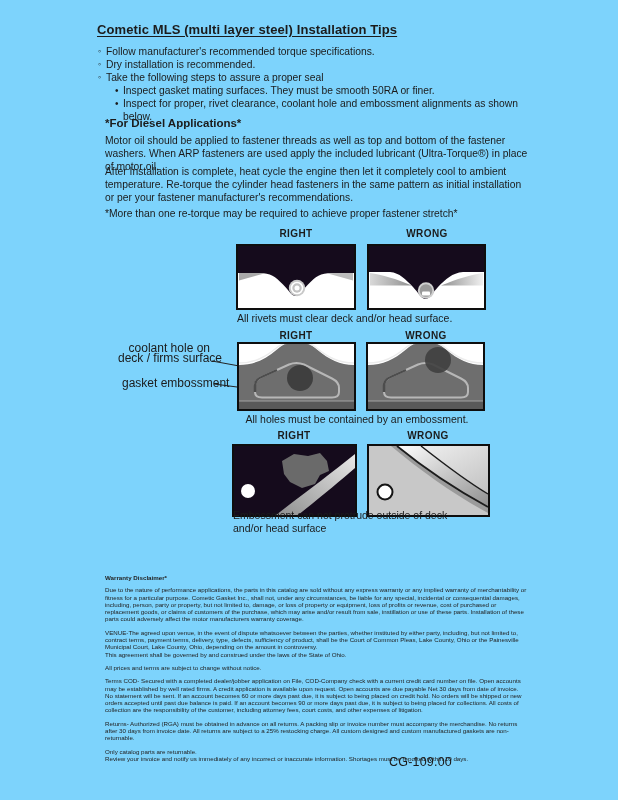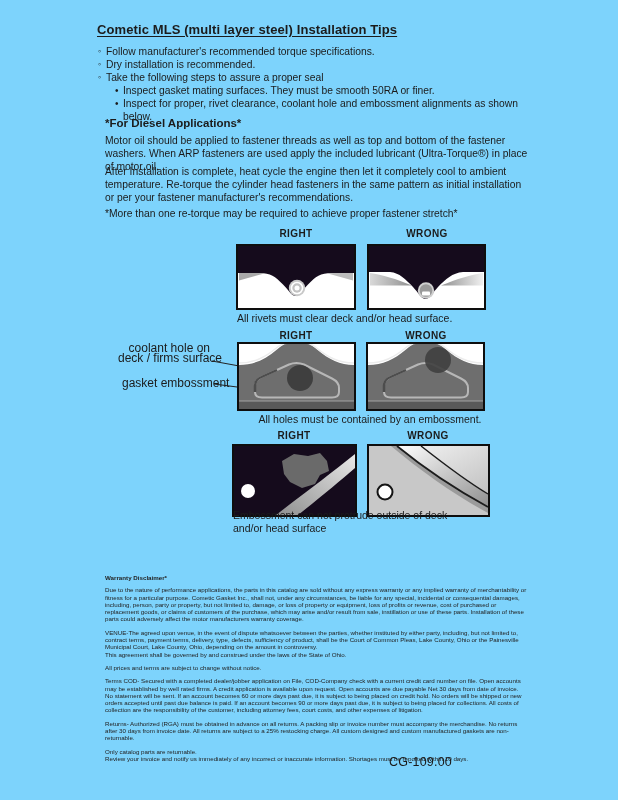--- a/index.html
+++ b/index.html
@@ -141,21 +141,21 @@
       <path d="M0 19 C15 19 26 13.5 38 3.5 C40.5 1.5 42.5 0.3 44.5 0" stroke="#ececec" stroke-width="1.4" fill="none"></path>
       <path d="M115 19 C100 19 89 13.5 77 3.5 C74.5 1.5 72.5 0.3 70.5 0" stroke="#ececec" stroke-width="1.4" fill="none"></path>
       <rect x="0" y="57" width="115" height="8" fill="#595959"></rect>
       <line x1="0" y1="57" x2="115" y2="57" stroke="#a2a2a2" stroke-width="1"></line>
       <path d="M16 48 L16 42 C16 37.5 18 34.8 22.5 33 L50 20.5 C55 18.5 60 18.5 65 20.5 L93 34.5 C97.5 36.7 100 40 100 44 L100 48 C100 51.5 97.5 53.5 93 53.5 L23 53.5 C18.5 53.5 16 51.5 16 48 Z" fill="none" stroke="#b7b7b7" stroke-width="2"></path>
       <path d="M16 48 L16 42 C16 37.5 18 34.8 22.5 33 L38 26" fill="none" stroke="#3b3b3b" stroke-width="2.4" opacity="0.85"></path>
       <circle cx="70" cy="16" r="13" fill="#3f3f3f" opacity="0.9"></circle>
     </svg>
   </div>
 
-  <div class="abs caption" style="left:246px;top:413px;width:248px;text-align:center;">All holes must be contained by an embossment.</div>
+  <div class="abs caption" style="left:233px;top:413px;width:248px;text-align:center;">All holes must be contained by an embossment.</div>
 
   <div class="abs dg-label" style="left:294px;top:430px;">RIGHT</div>
   <div class="abs dg-label" style="left:428px;top:430px;">WRONG</div>
 
   <div class="abs panel" style="left:232px;top:444px;width:125px;height:73px;">
     <svg viewBox="0 0 121 69" preserveAspectRatio="none">
       <defs>
         <linearGradient id="g3r" x1="1" y1="0" x2="0" y2="1">
           <stop offset="0" stop-color="#e8e8e8"></stop>
             <stop offset="1" stop-color="#8f8f8f"></stop>

